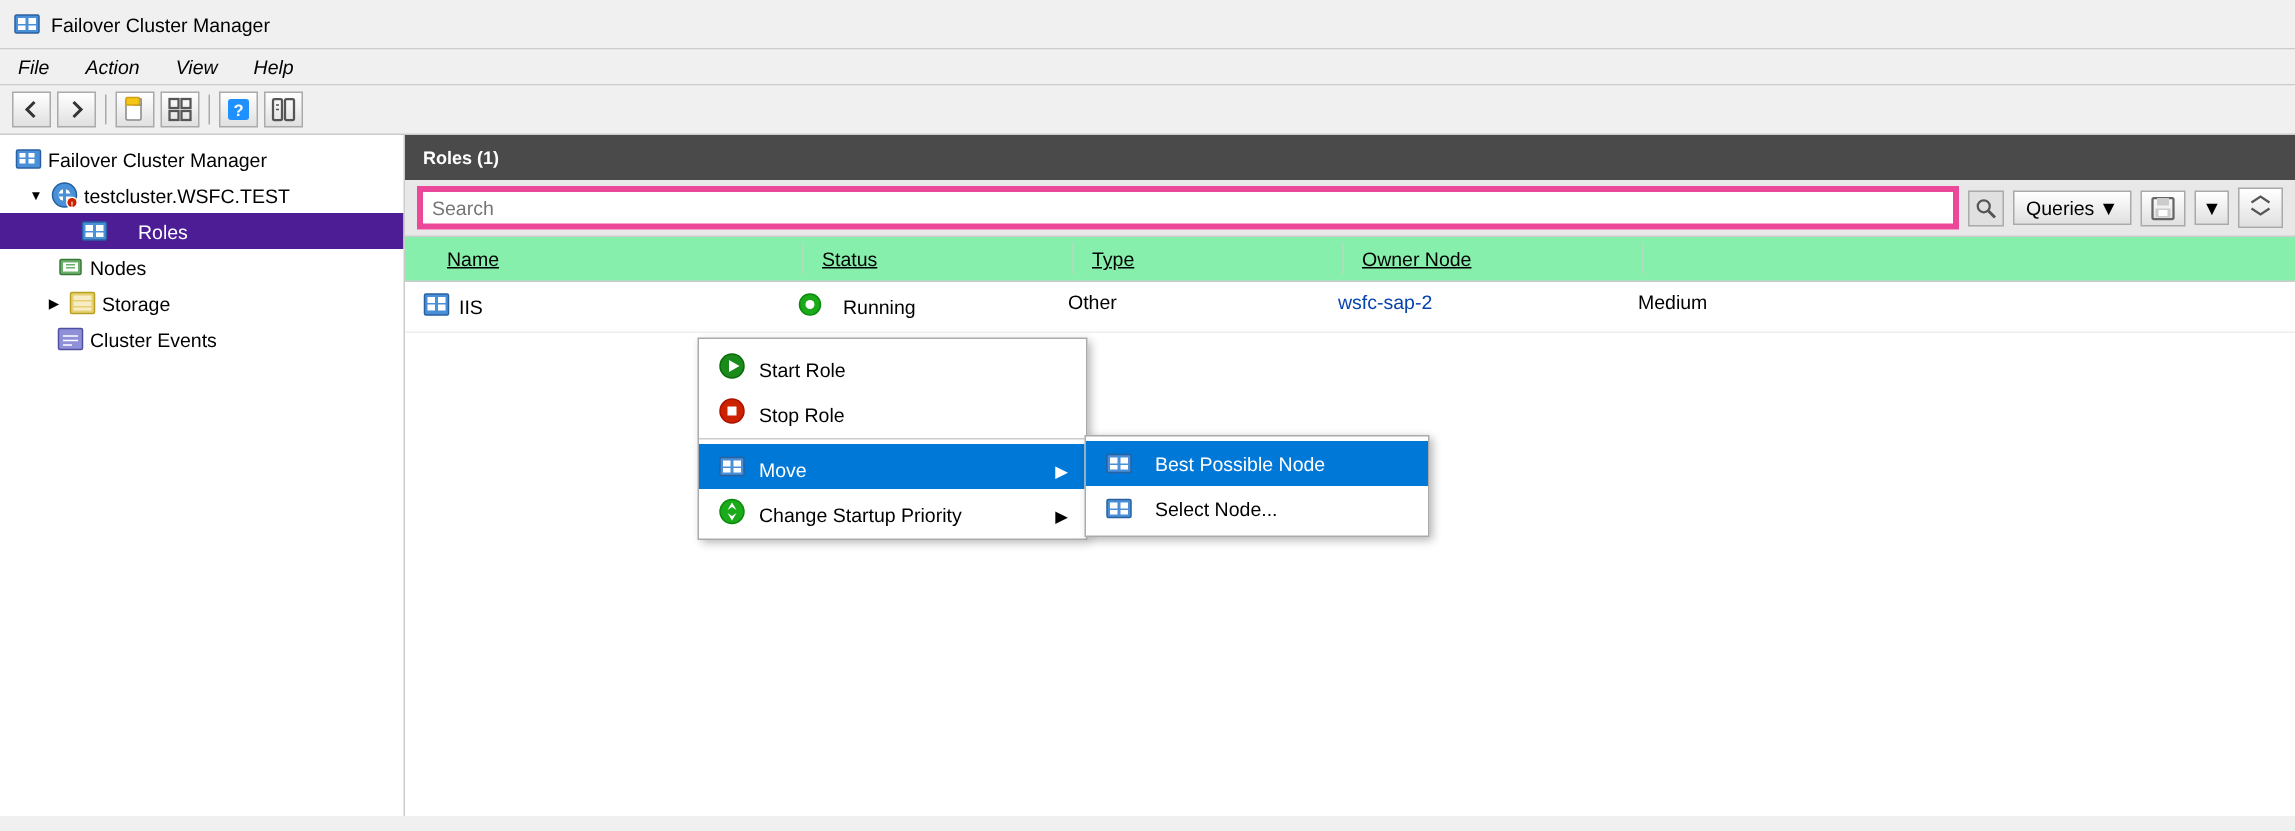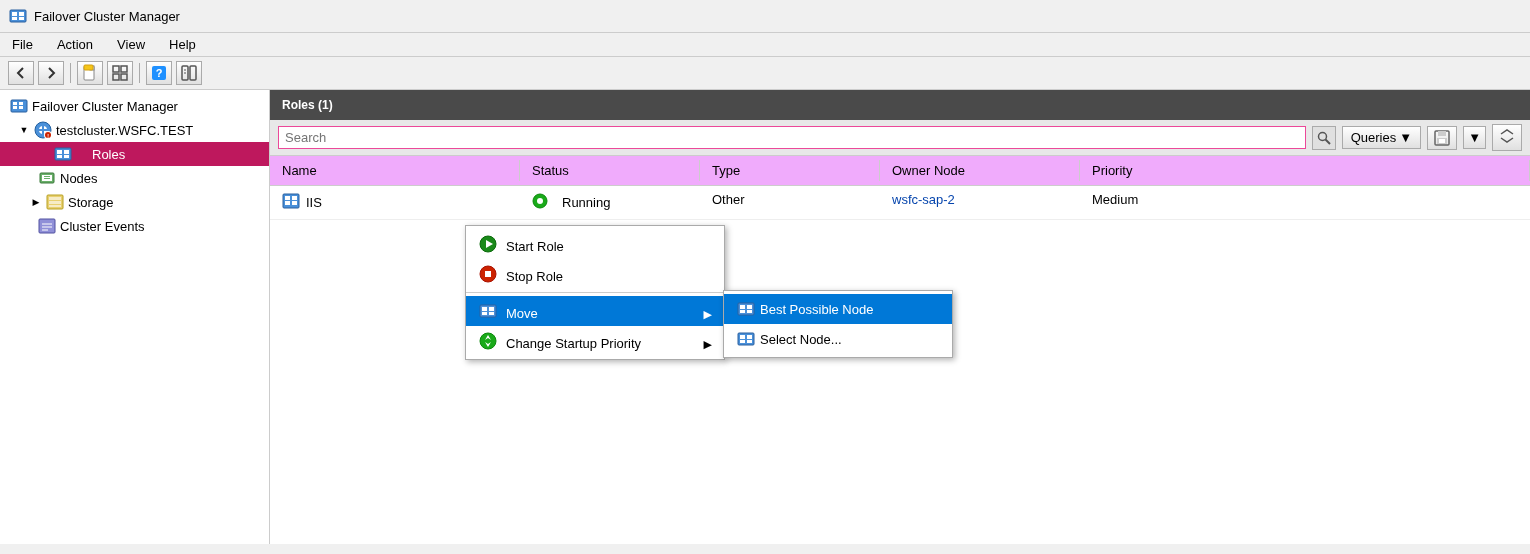--- a/index.html
+++ b/index.html
@@ -31,20 +31,21 @@
       font-weight: normal;
     }
 
     
     .menu-bar {
       background: #f0f0f0;
       padding: 2px 8px;
       display: flex;
       gap: 16px;
       border-bottom: 1px solid #ccc;
+      font-style: italic;
     }
     .menu-item {
       padding: 2px 4px;
       cursor: pointer;
       font-size: 13px;
     }
 
     
     .toolbar {
       background: #f0f0f0;
@@ -83,21 +84,21 @@
       overflow: hidden;
     }
     .tree-item {
       display: flex;
       align-items: center;
       padding: 3px 6px;
       gap: 4px;
       cursor: pointer;
       font-size: 13px;
     }
-    .tree-item.selected { background: #be185d; color: white; gap: 20px; }
+    .tree-item.selected { background: #4c1d95; color: white; gap: 20px; }
     .tree-item .indent { display: inline-block; }
     .tree-icon {
       width: 18px; height: 18px;
       display: inline-flex; align-items: center; justify-content: center;
       flex-shrink: 0;
     }
     .chevron {
       font-size: 9px;
       width: 12px;
       display: inline-flex; align-items: center; justify-content: center;
@@ -127,21 +128,21 @@
       background: #e8e8e8;
       padding: 4px 8px;
       display: flex;
       align-items: center;
       gap: 6px;
       border-bottom: 1px solid #ccc;
     }
     .search-input {
       flex: 1;
       padding: 3px 6px;
-      border: 1px solid #ec4899;
+      border: 4px solid #ec4899;
       background: white;
       font-size: 13px;
       color: #999;
     }
     .search-icon-btn {
       width: 24px; height: 24px;
       border: 1px solid #aaa;
       background: #e0e0e0;
       display: flex; align-items: center; justify-content: center;
       cursor: pointer;
@@ -163,23 +164,24 @@
     .expand-btn {
       padding: 3px 6px;
       border: 1px solid #aaa;
       background: linear-gradient(to bottom, #fff, #e0e0e0);
       cursor: pointer;
     }
 
     
     .table-header {
       display: flex;
-      background: #f0abfc;
+      background: #86efac;
       border-bottom: 1px solid #ccc;
-      padding: 4px 0;
+      padding: 4px 16px;
+      text-decoration: underline;
     }
     .col-header {
       padding: 3px 12px;
       font-weight: normal;
       font-size: 13px;
       border-right: 1px solid #ccc;
       cursor: pointer;
     }
     .col-name { width: 250px; }
     .col-status { width: 180px; }
@@ -243,21 +245,21 @@
       border: 1px solid #aaa;
       box-shadow: 2px 2px 6px rgba(0,0,0,0.3);
       width: 230px;
       z-index: 101;
       padding: 3px 0;
     }
     .sub-item {
       display: flex;
       align-items: center;
       padding: 5px 12px;
-      gap: 4px;
+      gap: 14px;
       cursor: pointer;
       font-size: 13px;
     }
     .sub-item.highlighted { background: #0078d7; color: white; }
 
     
     svg { overflow: visible; }
   </style>
 </head>
 <body>
@@ -451,21 +453,20 @@
           <path d="M2 10 L8 14 L14 10" fill="none" stroke="#555" stroke-width="1.5"></path>
         </svg>
       </div>
     </div>
 
     <div class="table-header">
       <div class="col-header col-name">Name</div>
       <div class="col-header col-status">Status</div>
       <div class="col-header col-type">Type</div>
       <div class="col-header col-owner">Owner Node</div>
-      <div class="col-header col-priority">Priority</div>
     </div>
 
     <div class="table-row">
       <div class="cell col-name" style="display:flex;align-items:center;gap:6px;">
         <span>
           <svg width="18" height="18" viewBox="0 0 18 18">
             <rect x="1" y="2" width="16" height="14" rx="1" fill="#4a90d9" stroke="#2a60a0" stroke-width="1"></rect>
             <rect x="3" y="4" width="5" height="4" fill="white"></rect>
             <rect x="10" y="4" width="5" height="4" fill="white"></rect>
             <rect x="3" y="9" width="5" height="4" fill="white"></rect>

